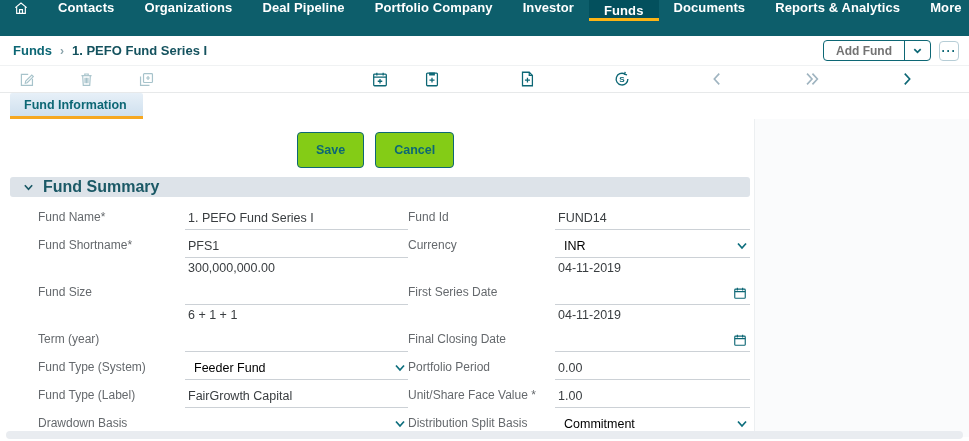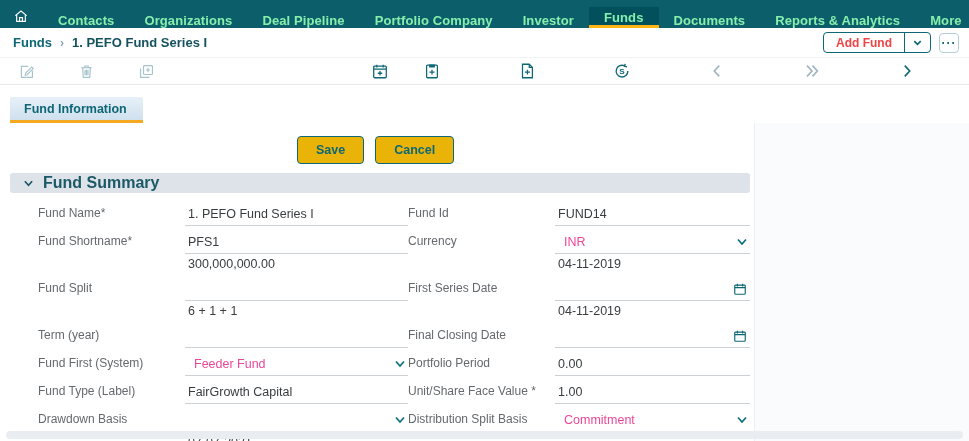--- a/index.html
+++ b/index.html
@@ -1,75 +1,75 @@
 <!DOCTYPE html>
 <html><head>
 <meta charset="utf-8">
 <style>
   * { margin:0; padding:0; box-sizing:border-box; }
   html,body { width:969px; height:441px; }
   body { font-family:"Liberation Sans", sans-serif; background:#fff; position:relative; overflow:hidden; }
   .page { position:relative; width:969px; height:441px; background:#fff; }
 
   
-  .topnav { height:28px; background:#0d5e6b; display:flex; align-items:flex-end; color:#86efac; }
+  .topnav { height:36px; background:#0d5e6b; display:flex; align-items:flex-start; color:#ffffff; }
   .nav-home { display:flex; align-items:center; padding:0 14px 0 13px; cursor:pointer; }
   .nav-home svg { width:16px; height:16px; }
   .nav-item { display:flex; align-items:center; padding:0 15px; font-size:13px; font-weight:700; letter-spacing:.1px; cursor:pointer; white-space:nowrap; }
   .nav-item.active { background:#03505d; border-bottom:3px solid #fcb415; padding-top:3px; }
   .nav-item .dd { margin-left:6px; width:10px; height:10px; }
 
   
   .crumbrow { height:30px; display:flex; align-items:center; padding:0 8px 0 13px; background:#fff; border-bottom:1px solid #f0f2f3; }
   .crumb { font-size:13px; font-weight:700; color:#0d6775; cursor:pointer; }
   .crumb-sep { margin:0 8px; color:#8aa3ab; font-size:12px; font-weight:700; }
   .crumb-current { font-size:13px; font-weight:700; color:#14525e; }
   .crumb-spacer { flex:1; }
   .splitbtn { display:flex; align-items:stretch; border:1.5px solid #0d6775; border-radius:4px; height:21px; overflow:hidden; background:#fff; }
-  .splitbtn .main { padding:0 12px; font-size:12px; font-weight:700; color:#ef4444; display:flex; align-items:center; cursor:pointer; }
+  .splitbtn .main { padding:0 12px; font-size:12px; font-weight:700; color:#737373; display:flex; align-items:center; cursor:pointer; }
   .splitbtn .arrow { border-left:1.5px solid #0d6775; width:26px; display:flex; align-items:center; justify-content:center; cursor:pointer; color:#0d6775; }
   .morebtn { margin-left:8px; margin-right:2px; width:20px; height:20px; border:1px solid #b6cdd6; border-radius:4px; display:flex; align-items:center; justify-content:center; color:#0d6775; font-weight:700; font-size:12px; letter-spacing:1px; cursor:pointer; background:#fff; }
 
   
   .toolbar { height:27px; display:flex; align-items:center; padding:0 10px 0 18px; background:#fff; border-bottom:1px solid #e7e9ea; }
   .tbi { width:17px; height:17px; margin-right:43px; display:flex; align-items:center; justify-content:center; cursor:pointer; }
   .tbi.disabled { color:#a7c3cb; cursor:default; }
   .tbi.teal { color:#0d6775; }
   .tbi.muted { color:#9fb4c0; }
   .tb-spacer { flex:1; }
   .tbr { width:18px; height:18px; margin-left:34px; display:flex; align-items:center; justify-content:center; cursor:pointer; }
   .tbi svg,.tbr svg { width:100%; height:100%; }
 
   
-  .tabrow { padding-left:10px; background:#fff; display:flex;margin-top:12px; }
+  .tabrow { padding-left:10px; background:#fff; display:flex; }
   .tab { padding:5px 16px 4px 14px; font-size:12.5px; font-weight:700; color:#0d6775; background:linear-gradient(#e7f0f8,#cfe0ee); border-bottom:3px solid #f6a821; border-radius:2px 2px 0 0; cursor:pointer; }
 
   
   .content { position:relative; padding-top:13px; }
   .rightpane { position:absolute; left:754px; top:0; width:215px; height:318px; background:#fafbfc; border-left:1px solid #eceff1; }
   .btnrow { display:flex; margin-left:297px; margin-bottom:9px; }
-  .btn { height:28px; border:1.5px solid #0d6775; border-radius:4px; background:#eab308; color:#0d6775; font-weight:700; font-size:12.5px; font-family:"Liberation Sans",sans-serif; padding:0 18px; cursor:pointer; }
+  .btn { height:36px; border:1.5px solid #0d6775; border-radius:4px; background:#84cc16; color:#0d6775; font-weight:700; font-size:12.5px; font-family:"Liberation Sans",sans-serif; padding:0 18px; cursor:pointer; }
   .btn + .btn { margin-left:11px; }
 
   .section-bar { margin:0 0 0 10px; width:740px; height:20px; background:#dde3e9; border-radius:3px; display:flex; align-items:center; padding-left:13px; color:#1b5966; }
   .section-bar svg { width:11px; height:11px; margin-right:9px; }
   .section-title { font-size:16px; font-weight:700; }
 
   
   .form { padding:8px 0 0 38px; }
   .frow { display:flex; }
   .fcol { display:flex; }
   .fcol.left { width:370px; }
   .fcol.right { width:342px; }
   .flabel { font-size:12px; color:#65696d; align-self:flex-end; padding-bottom:6px; white-space:nowrap; }
   .fcol.left .flabel { width:147px; }
   .fcol.right .flabel { width:147px; }
   .ffield { flex:1; position:relative; border-bottom:1px solid #ccd1d6; display:flex; align-items:flex-end; padding:0 2px 4px 3px; }
   .fvalue { font-size:12.5px; color:#393d40; white-space:nowrap; }
-  .fvalue.teal { color:#ec4899; padding-left:6px; }
+  .fvalue.teal { color:#000000; padding-left:6px; }
   .h1row { height:25px; }
   .h2row { height:44px; }
   .h2row .ffield { align-items:flex-start; padding-top:0; }
   .h2row .fvalue { position:relative; top:0; }
   .chev { position:absolute; right:2px; bottom:5px; width:12px; height:12px; color:#0d6e7d; }
   .cal { position:absolute; right:3px; bottom:4px; width:14px; height:14px; color:#0d6775; cursor:pointer; }
   .blue-line { border-bottom-color:#a3b9d2; }
   .mt3 { margin-top:3px; }
 
   .hscroll { position:absolute; left:6px; right:6px; bottom:2px; height:8px; background:#e9ecf0; border-radius:4px; cursor:pointer; }
@@ -240,21 +240,21 @@
             <span class="fvalue teal">INR</span>
             <svg class="chev" viewBox="0 0 12 12" fill="none" stroke="currentColor" stroke-width="1.7">
                 <path d="M2 3.5 L6 8 L10 3.5"></path>
               </svg>
           </div>
         </div>
       </div>
 
       <div class="frow h2row mt3">
         <div class="fcol left">
-          <div class="flabel">Fund Split</div>
+          <div class="flabel">Fund Size</div>
           <div class="ffield">
             <span class="fvalue">300,000,000.00</span>
           </div>
         </div>
         <div class="fcol right">
           <div class="flabel">First Series Date</div>
           <div class="ffield">
             <span class="fvalue">04-11-2019</span>
             <svg class="cal" viewBox="0 0 16 16" fill="none" stroke="currentColor" stroke-width="1.3">
                 <rect x="2" y="3.5" width="12" height="10.5" rx="1"></rect>
@@ -278,21 +278,21 @@
             <svg class="cal" viewBox="0 0 16 16" fill="none" stroke="currentColor" stroke-width="1.3">
                 <rect x="2" y="3.5" width="12" height="10.5" rx="1"></rect>
                 <path d="M5 2 V5 M11 2 V5 M2 6.5 H14"></path>
               </svg>
           </div>
         </div>
       </div>
 
       <div class="frow h1row mt3">
         <div class="fcol left">
-          <div class="flabel">Fund First (System)</div>
+          <div class="flabel">Fund Type (System)</div>
           <div class="ffield">
             <span class="fvalue teal">Feeder Fund</span>
             <svg class="chev" viewBox="0 0 12 12" fill="none" stroke="currentColor" stroke-width="1.7">
                 <path d="M2 3.5 L6 8 L10 3.5"></path>
               </svg>
           </div>
         </div>
         <div class="fcol right">
           <div class="flabel">Portfolio Period</div>
           <div class="ffield">

